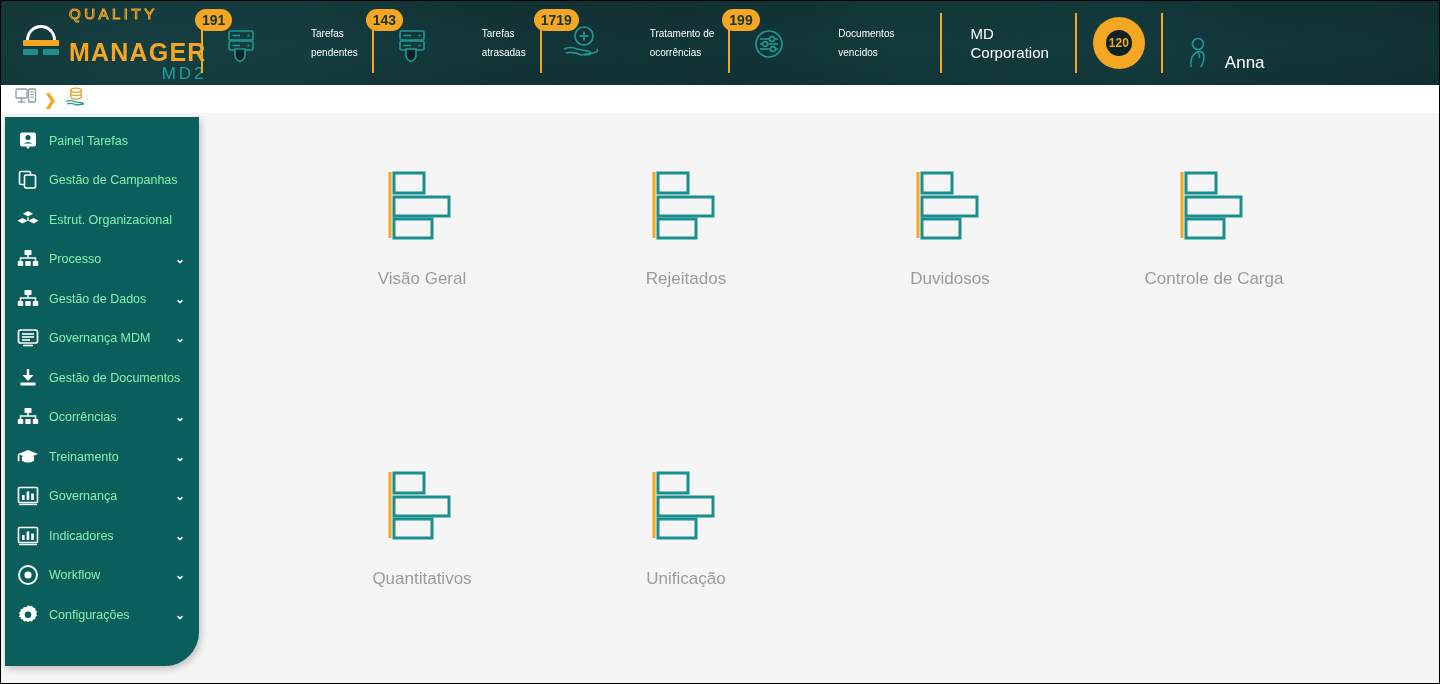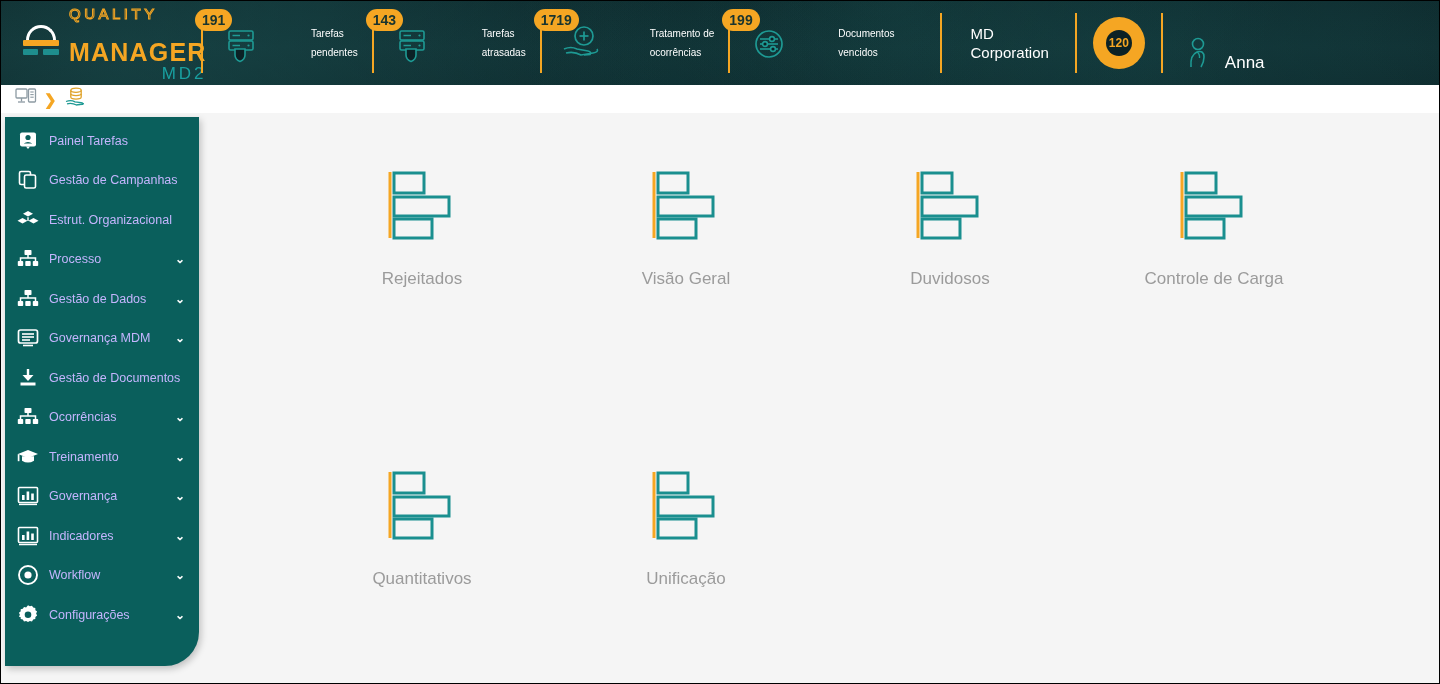--- a/index.html
+++ b/index.html
@@ -162,21 +162,21 @@
     padding: 0 10px 0 10px;
     cursor: pointer;
     position: relative;
   }
   .nav-ico {
     width: 26px; flex: 0 0 26px;
     display: flex; align-items: center; justify-content: center;
     margin-right: 8px;
   }
   .nav-label {
-    color: #c4b5fd; font-size: 12.5px;
+    color: #86efac; font-size: 12.5px;
     white-space: nowrap;
     flex: 1 1 auto;
   }
   .nav-chev {
     color: #ffffff; font-size: 12px; font-weight: 700;
     margin-right: 4px;
     line-height: 1;
   }
 
   
@@ -519,33 +519,33 @@
 
       <div class="tile">
         <div class="tile-icon">
           <svg width="70" height="72" viewBox="0 0 70 72" fill="none">
             <line x1="3" y1="3" x2="3" y2="69" stroke="#f5a623" stroke-width="3"></line>
             <rect x="7" y="4" width="30" height="20" stroke="#1a8f8f" stroke-width="3" fill="none"></rect>
             <rect x="7" y="28" width="55" height="19" stroke="#1a8f8f" stroke-width="3" fill="none"></rect>
             <rect x="7" y="50" width="38" height="19" stroke="#1a8f8f" stroke-width="3" fill="none"></rect>
           </svg>
         </div>
-        <div class="tile-label">Rejeitados</div>
+        <div class="tile-label">Visão Geral</div>
       </div>
 
       <div class="tile">
         <div class="tile-icon">
           <svg width="70" height="72" viewBox="0 0 70 72" fill="none">
             <line x1="3" y1="3" x2="3" y2="69" stroke="#f5a623" stroke-width="3"></line>
             <rect x="7" y="4" width="30" height="20" stroke="#1a8f8f" stroke-width="3" fill="none"></rect>
             <rect x="7" y="28" width="55" height="19" stroke="#1a8f8f" stroke-width="3" fill="none"></rect>
             <rect x="7" y="50" width="38" height="19" stroke="#1a8f8f" stroke-width="3" fill="none"></rect>
           </svg>
         </div>
-        <div class="tile-label">Visão Geral</div>
+        <div class="tile-label">Rejeitados</div>
       </div>
 
       <div class="tile">
         <div class="tile-icon">
           <svg width="70" height="72" viewBox="0 0 70 72" fill="none">
             <line x1="3" y1="3" x2="3" y2="69" stroke="#f5a623" stroke-width="3"></line>
             <rect x="7" y="4" width="30" height="20" stroke="#1a8f8f" stroke-width="3" fill="none"></rect>
             <rect x="7" y="28" width="55" height="19" stroke="#1a8f8f" stroke-width="3" fill="none"></rect>
             <rect x="7" y="50" width="38" height="19" stroke="#1a8f8f" stroke-width="3" fill="none"></rect>
           </svg>

